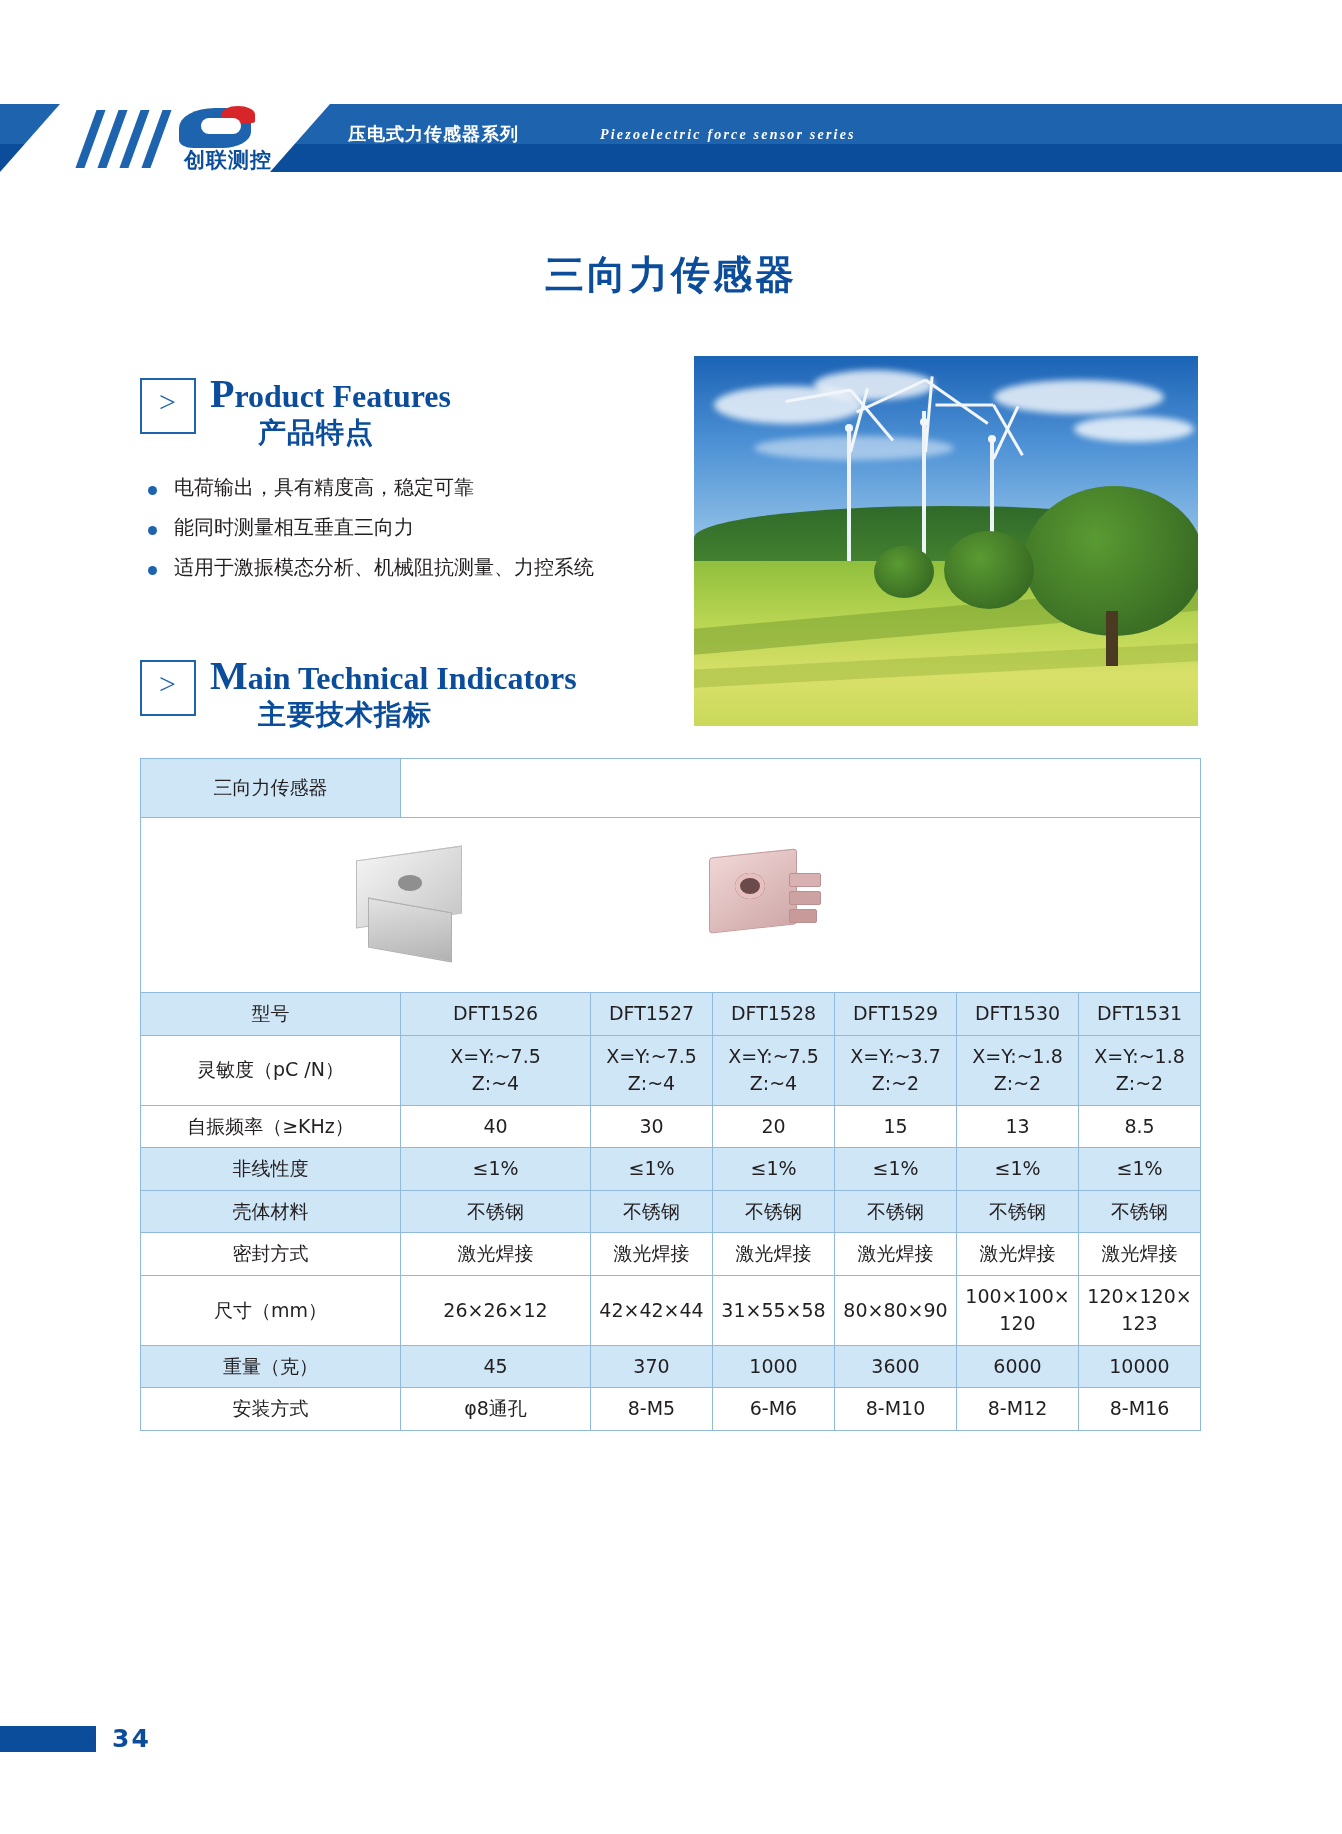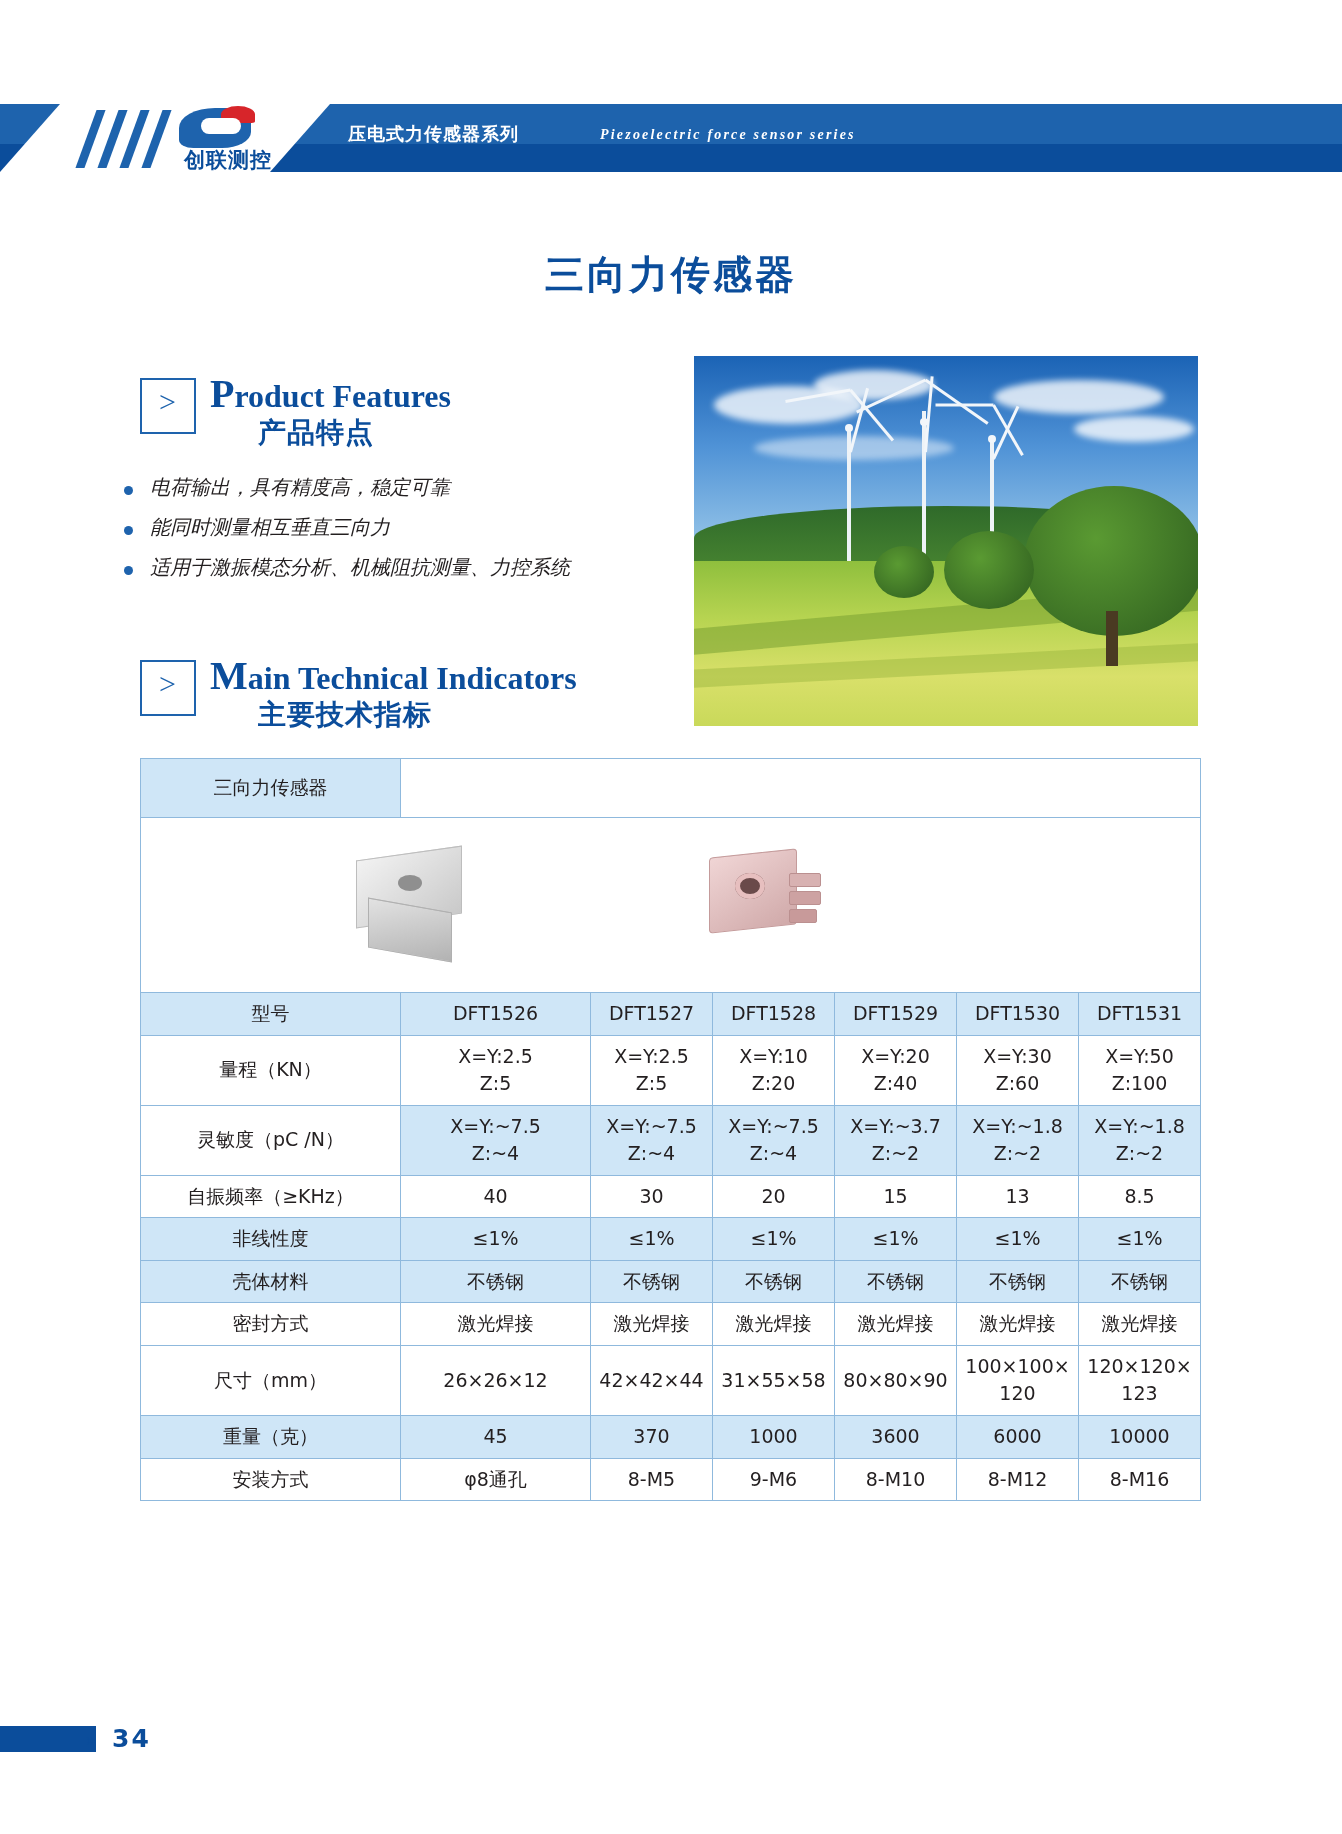--- a/index.html
+++ b/index.html
@@ -204,24 +204,23 @@
     font-weight: bold;
     color: #0b4d9b;
     font-family: "DejaVu Sans", sans-serif;
     letter-spacing: 1px;
     margin-left: 8px;
   }
 
   
   .bullets {
     position: absolute;
-    left: 124px;
+    left: 148px;
     top: 474px;
     width: 560px;
-    font-style: italic;
   }
   .bullet-row {
     position: relative;
     height: 40px;
     font-size: 20px;
     color: #231f20;
     font-family: "DejaVu Sans", sans-serif;
   }
   .bullet-dot {
     position: absolute;
@@ -568,29 +567,20 @@
     <tr>
           <td class="rowhead tint">型号</td>
           <td class="tint">DFT1526</td>
           <td class="tint">DFT1527</td>
           <td class="tint">DFT1528</td>
           <td class="tint">DFT1529</td>
           <td class="tint">DFT1530</td>
           <td class="tint">DFT1531</td>
         </tr>
         <tr>
-          <td class="rowhead plain">量程（KN）</td>
-          <td class="plain">X=Y:2.5<br>Z:5</td>
-          <td class="plain">X=Y:2.5<br>Z:5</td>
-          <td class="plain">X=Y:10<br>Z:20</td>
-          <td class="plain">X=Y:20<br>Z:40</td>
-          <td class="plain">X=Y:30<br>Z:60</td>
-          <td class="plain">X=Y:50<br>Z:100</td>
-        </tr>
-        <tr>
           <td class="rowhead plain">灵敏度（pC /N）</td>
           <td class="tint">X=Y:~7.5<br>Z:~4</td>
           <td class="tint">X=Y:~7.5<br>Z:~4</td>
           <td class="tint">X=Y:~7.5<br>Z:~4</td>
           <td class="tint">X=Y:~3.7<br>Z:~2</td>
           <td class="tint">X=Y:~1.8<br>Z:~2</td>
           <td class="tint">X=Y:~1.8<br>Z:~2</td>
         </tr>
         <tr>
           <td class="rowhead plain">自振频率（≥KHz）</td>
@@ -643,21 +633,21 @@
           <td class="tint">370</td>
           <td class="tint">1000</td>
           <td class="tint">3600</td>
           <td class="tint">6000</td>
           <td class="tint">10000</td>
         </tr>
         <tr>
           <td class="rowhead plain">安装方式</td>
           <td class="plain">φ8通孔</td>
           <td class="plain">8-M5</td>
-          <td class="plain">9-M6</td>
+          <td class="plain">6-M6</td>
           <td class="plain">8-M10</td>
           <td class="plain">8-M12</td>
           <td class="plain">8-M16</td>
         </tr>
       </tbody>
   </table>
 </div>
 
 <div class="footer">
   <div class="footer-bar"></div>

